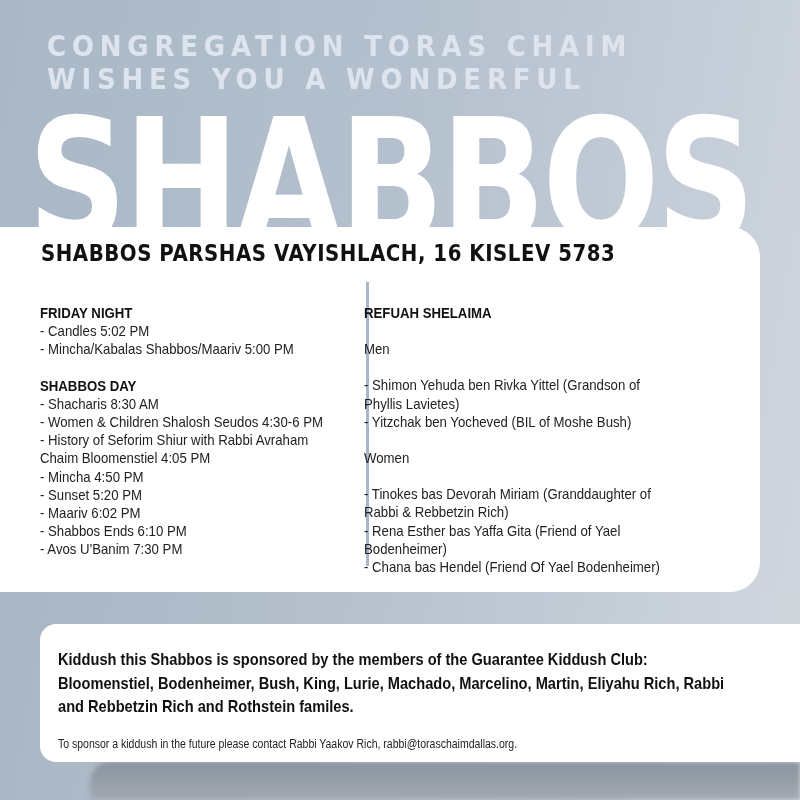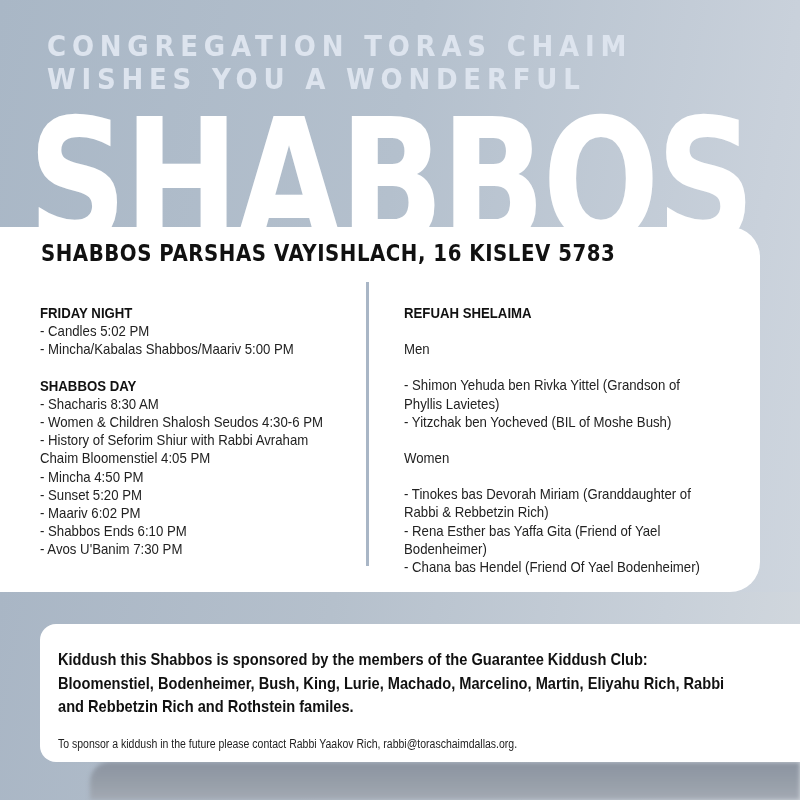--- a/index.html
+++ b/index.html
@@ -34,21 +34,21 @@
       font-weight:bold; font-size:23px; color:#111;
       letter-spacing:0.6px; font-family: "DejaVu Sans", sans-serif;
       transform: scaleX(0.86); transform-origin:left top; white-space:nowrap;
     }
     .col {
       position:absolute; top:292px; font-size:15px; line-height:18.2px; color:#222;
       font-family: "Liberation Sans", sans-serif;
       margin-top: 12px;
     }
     .col-left { left:40px; width:320px; }
-    .col-right { left:404px; width:340px; }
+    .col-right { left:364px; width:340px; }
     .col .inner { transform: scaleX(0.88); transform-origin:left top; width:390px; }
     .sec-head { font-weight:bold; color:#111; }
     .gap { height:18px; }
     .divider {
       position:absolute; left:366px; top:282px; width:3px; height:284px;
       background:#a9b6c6;
     }
     .shadow-bar {
       position:absolute; left:90px; top:762px; width:710px; height:38px;
       background: linear-gradient(180deg, #8b93a0 0%, #98a0aa 60%, #a4aab4 100%);

